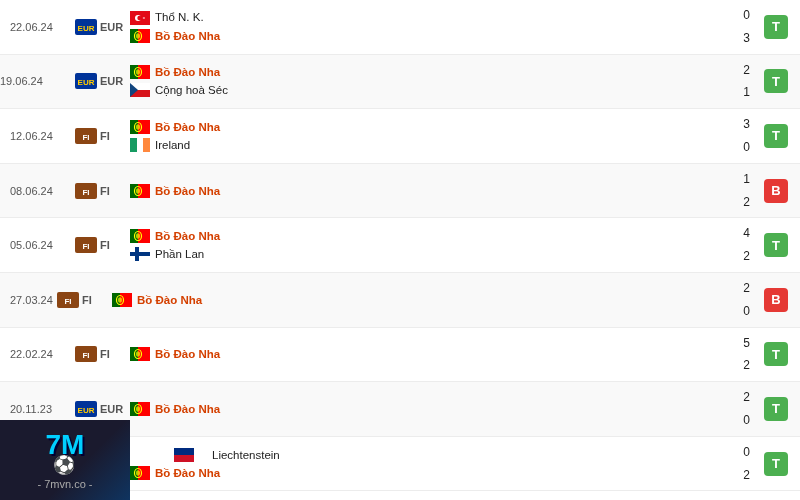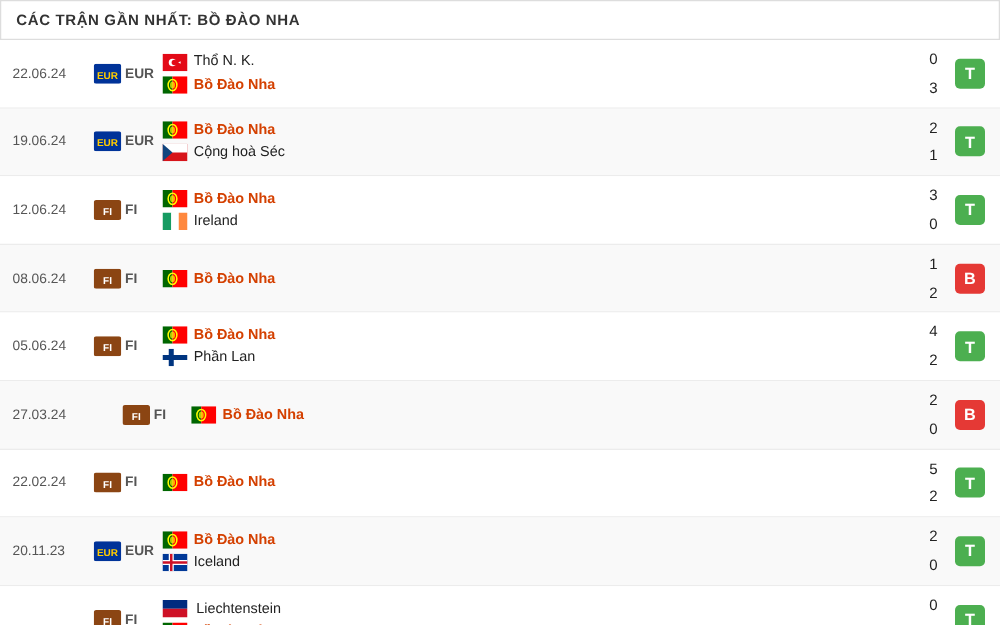--- a/index.html
+++ b/index.html
@@ -58,23 +58,20 @@
     }
     .content-area {
       width: 800px;
     }
   </style>
 </head>
 <body>
 
 <div class="container">
   <div class="content-area">
-    <div class="header">
-      <span>CÁC TRẬN GẦN NHẤT: BỒ ĐÀO NHA</span>
-    </div>
     <div id="matches-container">
         <div style="display: flex; align-items: center; border-bottom: 1px solid rgb(236, 236, 236); padding: 4px 0px; background: rgb(255, 255, 255); min-height: 52px;">
           <div style="width: 75px; padding-left: 10px; color: rgb(85, 85, 85); font-size: 11px; flex-shrink: 0; align-self: center;">22.06.24</div>
           <div style="width: 55px; display: flex; align-items: center; gap: 3px; flex-shrink: 0; align-self: center;">
             <svg width="22" height="16" viewBox="0 0 22 16">
               <rect width="22" height="16" fill="#003399" rx="2"></rect>
               <text x="11" y="12" text-anchor="middle" fill="#FFCC00" font-size="8" font-weight="bold">EUR</text>
             </svg>
             <span style="font-size:11px;color:#555;font-weight:bold;">EUR</span>
           </div>
@@ -104,21 +101,21 @@
           </div>
           <div style="width: 25px; display: flex; flex-direction: column; align-items: flex-end; padding-right: 10px;">
             <div style="font-size: 12px; color: rgb(34, 34, 34); line-height: 1.9; text-align: right;">0</div>
             <div style="font-size: 12px; color: rgb(34, 34, 34); line-height: 1.9; text-align: right;">3</div>
           </div>
           <div style="width: 40px; display: flex; align-items: center; justify-content: center; padding-right: 8px;">
             <div style="width: 24px; height: 24px; border-radius: 4px; display: flex; align-items: center; justify-content: center; color: white; font-weight: bold; font-size: 13px; background: rgb(76, 175, 80); cursor: pointer;">T</div>
           </div>
         </div>
         <div style="display: flex; align-items: center; border-bottom: 1px solid rgb(236, 236, 236); padding: 4px 0px; background: rgb(249, 249, 249); min-height: 52px;">
-          <div style="width: 75px; padding-left: 10px; color: rgb(85, 85, 85); font-size: 11px; flex-shrink: 0; align-self: center;">19.06.24</div>
+          <div style="width: 75px; color: rgb(85, 85, 85); font-size: 11px; flex-shrink: 0; align-self: center;">19.06.24</div>
           <div style="width: 55px; display: flex; align-items: center; gap: 3px; flex-shrink: 0; align-self: center;">
             <svg width="22" height="16" viewBox="0 0 22 16">
               <rect width="22" height="16" fill="#003399" rx="2"></rect>
               <text x="11" y="12" text-anchor="middle" fill="#FFCC00" font-size="8" font-weight="bold">EUR</text>
             </svg>
             <span style="font-size:11px;color:#555;font-weight:bold;">EUR</span>
           </div>
           <div style="flex: 1 1 0%; display: flex; flex-direction: column;">
             <div style="display: flex; align-items: center; gap: 5px; padding: 2px 0px;">
       <span style="display:inline-flex;width:20px;height:14px;flex-shrink:0;">
@@ -254,21 +251,21 @@
           </div>
           <div style="width: 25px; display: flex; flex-direction: column; align-items: flex-end; padding-right: 10px;">
             <div style="font-size: 12px; color: rgb(34, 34, 34); line-height: 1.9; text-align: right;">4</div>
             <div style="font-size: 12px; color: rgb(34, 34, 34); line-height: 1.9; text-align: right;">2</div>
           </div>
           <div style="width: 40px; display: flex; align-items: center; justify-content: center; padding-right: 8px;">
             <div style="width: 24px; height: 24px; border-radius: 4px; display: flex; align-items: center; justify-content: center; color: white; font-weight: bold; font-size: 13px; background: rgb(76, 175, 80); cursor: pointer;">T</div>
           </div>
         </div>
         <div style="display: flex; align-items: center; border-bottom: 1px solid rgb(236, 236, 236); padding: 4px 0px; background: rgb(249, 249, 249); min-height: 52px;">
-          <div style="width: 98px; padding-left: 10px; color: rgb(85, 85, 85); font-size: 11px; flex-shrink: 0; align-self: center;">27.03.24</div>
+          <div style="width: 57px; padding-left: 10px; color: rgb(85, 85, 85); font-size: 11px; flex-shrink: 0; align-self: center;">27.03.24</div>
           <div style="width: 55px; display: flex; align-items: center; gap: 3px; flex-shrink: 0; align-self: center;">
             <svg width="22" height="16" viewBox="0 0 22 16">
               <rect width="22" height="16" fill="#8B4513" rx="2"></rect>
               <text x="11" y="12" text-anchor="middle" fill="white" font-size="8" font-weight="bold">FI</text>
             </svg>
             <span style="font-size:11px;color:#555;font-weight:bold;">FI</span>
           </div>
           <div style="flex: 1 1 0%; display: flex; flex-direction: column;">
             <div style="display: flex; align-items: center; gap: 5px; padding: 2px 0px;">
       <span style="display:inline-flex;width:20px;height:14px;flex-shrink:0;">
@@ -334,52 +331,40 @@
       <span style="display:inline-flex;width:20px;height:14px;flex-shrink:0;">
                 <svg width="20" height="14" viewBox="0 0 20 14">
                   <rect width="8" height="14" fill="#006600"></rect>
                   <rect x="8" width="12" height="14" fill="#ff0000"></rect>
                   <ellipse cx="8" cy="7" rx="3.5" ry="4.5" fill="none" stroke="#ffff00" stroke-width="1.2"></ellipse>
                   <ellipse cx="8" cy="7" rx="2" ry="2.8" fill="#ffff00" opacity="0.7"></ellipse>
                 </svg>
               </span>
       <span style="font-size:11.5px; color:#d44000; font-weight:600;">Bồ Đào Nha</span>
     </div>
-            <div style="display: flex; align-items: center; gap: 5px; padding: 2px 0px;">
-      <span style="display:inline-flex;width:20px;height:14px;flex-shrink:0;">
-                <svg width="20" height="14" viewBox="0 0 20 14">
-                  <rect width="20" height="14" fill="#003897"></rect>
-                  <rect y="5" width="20" height="4" fill="white"></rect>
-                  <rect x="5" width="4" height="14" fill="white"></rect>
-                  <rect y="6" width="20" height="2" fill="#CE1126"></rect>
-                  <rect x="6" width="2" height="14" fill="#CE1126"></rect>
-                </svg>
-              </span>
-      <span style="font-size:11.5px; color:#222; font-weight:normal;">Iceland</span>
-    </div>
           </div>
           <div style="width: 25px; display: flex; flex-direction: column; align-items: flex-end; padding-right: 10px;">
             <div style="font-size: 12px; color: rgb(34, 34, 34); line-height: 1.9; text-align: right;">2</div>
             <div style="font-size: 12px; color: rgb(34, 34, 34); line-height: 1.9; text-align: right;">0</div>
           </div>
           <div style="width: 40px; display: flex; align-items: center; justify-content: center; padding-right: 8px;">
             <div style="width: 24px; height: 24px; border-radius: 4px; display: flex; align-items: center; justify-content: center; color: white; font-weight: bold; font-size: 13px; background: rgb(76, 175, 80); cursor: pointer;">T</div>
           </div>
         </div>
         <div style="display: flex; align-items: center; border-bottom: 1px solid rgb(236, 236, 236); padding: 4px 0px; background: rgb(255, 255, 255); min-height: 52px;">
           <div style="width: 75px; padding-left: 10px; color: rgb(85, 85, 85); font-size: 11px; flex-shrink: 0; align-self: center;"></div>
           <div style="width: 55px; display: flex; align-items: center; gap: 3px; flex-shrink: 0; align-self: center;">
             <svg width="22" height="16" viewBox="0 0 22 16">
               <rect width="22" height="16" fill="#8B4513" rx="2"></rect>
               <text x="11" y="12" text-anchor="middle" fill="white" font-size="8" font-weight="bold">FI</text>
             </svg>
             <span style="font-size:11px;color:#555;font-weight:bold;">FI</span>
           </div>
           <div style="flex: 1 1 0%; display: flex; flex-direction: column;">
-            <div style="display: flex; align-items: center; gap: 7px; padding: 2px 0px;">
+            <div style="display: flex; align-items: center; gap: 18px; padding: 2px 0px; margin-left: 44px;">
       <span style="display:inline-flex;width:20px;height:14px;flex-shrink:0;">
                 <svg width="20" height="14" viewBox="0 0 20 14">
                   <rect width="20" height="7" fill="#002B7F"></rect>
                   <rect y="7" width="20" height="7" fill="#CE1126"></rect>
                 </svg>
               </span>
       <span style="font-size:11.5px; color:#222; font-weight:normal;">Liechtenstein</span>
     </div>
             <div style="display: flex; align-items: center; gap: 5px; padding: 2px 0px;">
       <span style="display:inline-flex;width:20px;height:14px;flex-shrink:0;">
@@ -397,13 +382,18 @@
             <div style="font-size: 12px; color: rgb(34, 34, 34); line-height: 1.9; text-align: right;">0</div>
             <div style="font-size: 12px; color: rgb(34, 34, 34); line-height: 1.9; text-align: right;">2</div>
           </div>
           <div style="width: 40px; display: flex; align-items: center; justify-content: center; padding-right: 8px;">
             <div style="width: 24px; height: 24px; border-radius: 4px; display: flex; align-items: center; justify-content: center; color: white; font-weight: bold; font-size: 13px; background: rgb(76, 175, 80); cursor: pointer;">T</div>
           </div>
         </div>
       </div>
   </div>
 
+  <div class="logo-watermark">
+    <div class="logo-7M">7M</div>
+    <div class="logo-ball">⚽</div>
+    <div class="logo-url">- 7mvn.co -</div>
+  </div>
 </div>
 
 </body></html>

